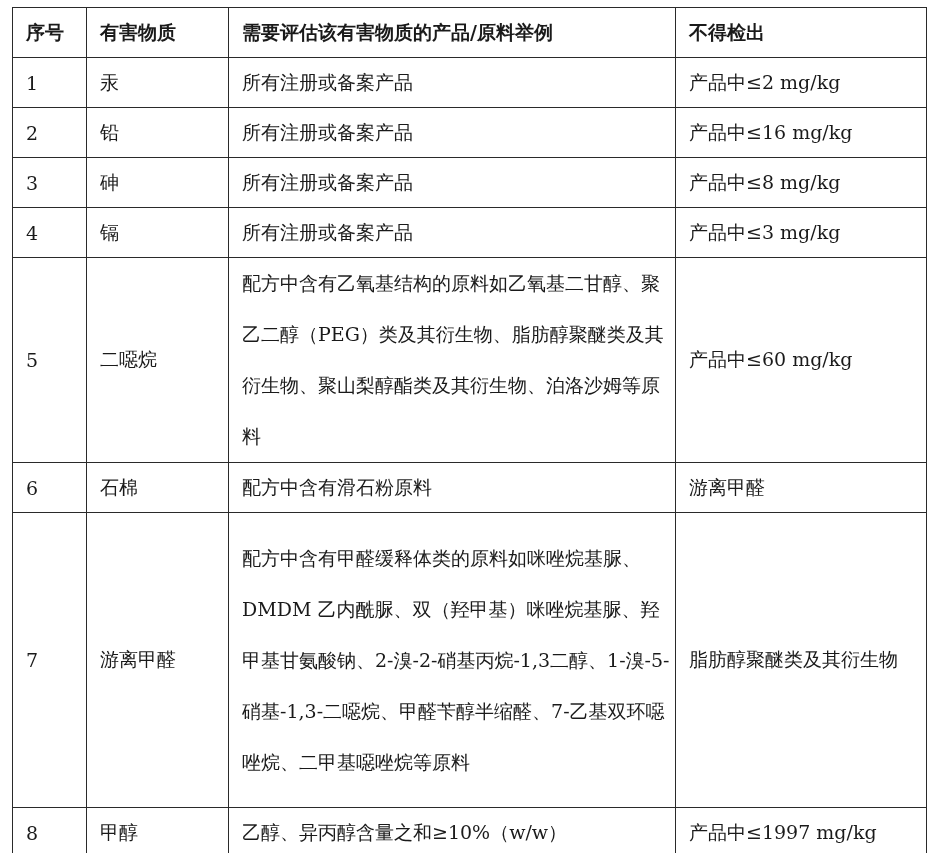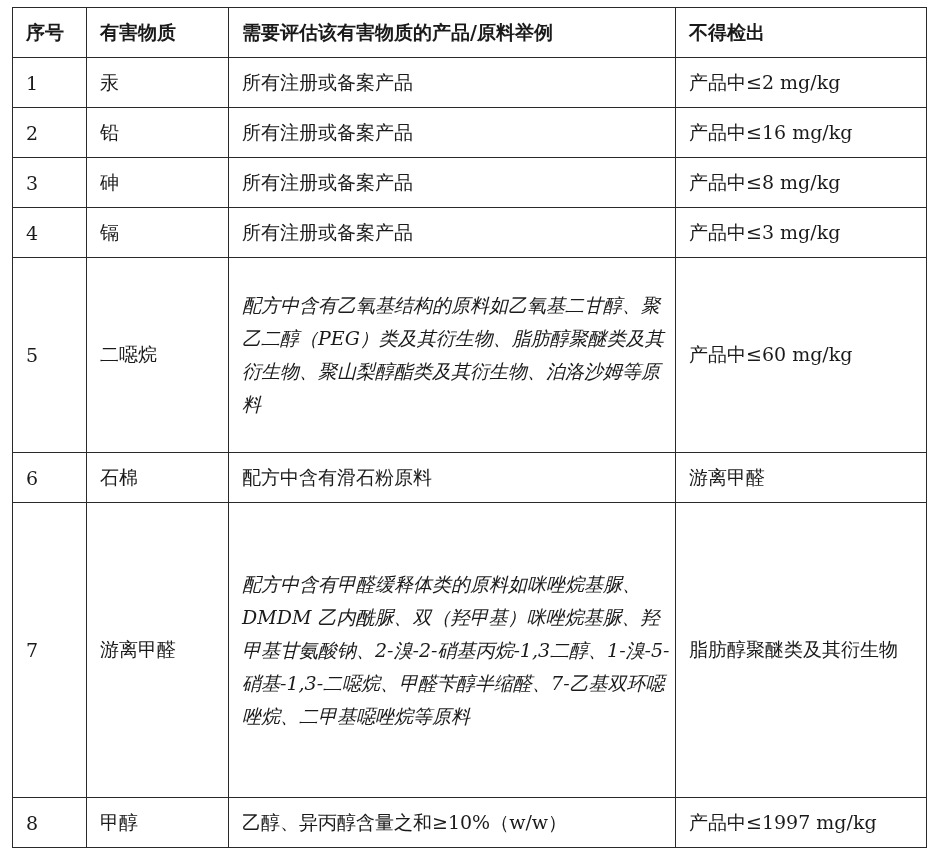--- a/index.html
+++ b/index.html
@@ -4,21 +4,21 @@
 <style>
   html, body { margin:0; padding:0; background:#ffffff; }
   body { width:936px; height:853px; position:relative; overflow:hidden;
          font-family: "DejaVu Serif", "Liberation Serif", serif; color:#1a1a1a; }
   table.hz { position:absolute; left:12px; top:7px; border-collapse:collapse; table-layout:fixed;
              width:914px; }
   table.hz td, table.hz th { border:1.5px solid #2a2a2a; padding:0 0 0 13px; text-align:left;
              vertical-align:middle; font-size:19px; font-weight:normal; }
   table.hz th { font-family: "DejaVu Sans", "Liberation Sans", sans-serif; font-weight:bold; font-size:19px; height:49px; }
   table.hz td { height:49px; }
-  .multi { line-height:33px; padding-top:0; padding-bottom:0;font-style:italic; }
+  .multi { line-height:51px; padding-top:0; padding-bottom:0; }
   .c1 { width:74px; } .c2 { width:142px; } .c3 { width:447px; } .c4 { width:251px; }
 </style>
 </head>
 <body>
 
 <table class="hz">
   <colgroup>
       <col class="c1">
       <col class="c2">
       <col class="c3">

